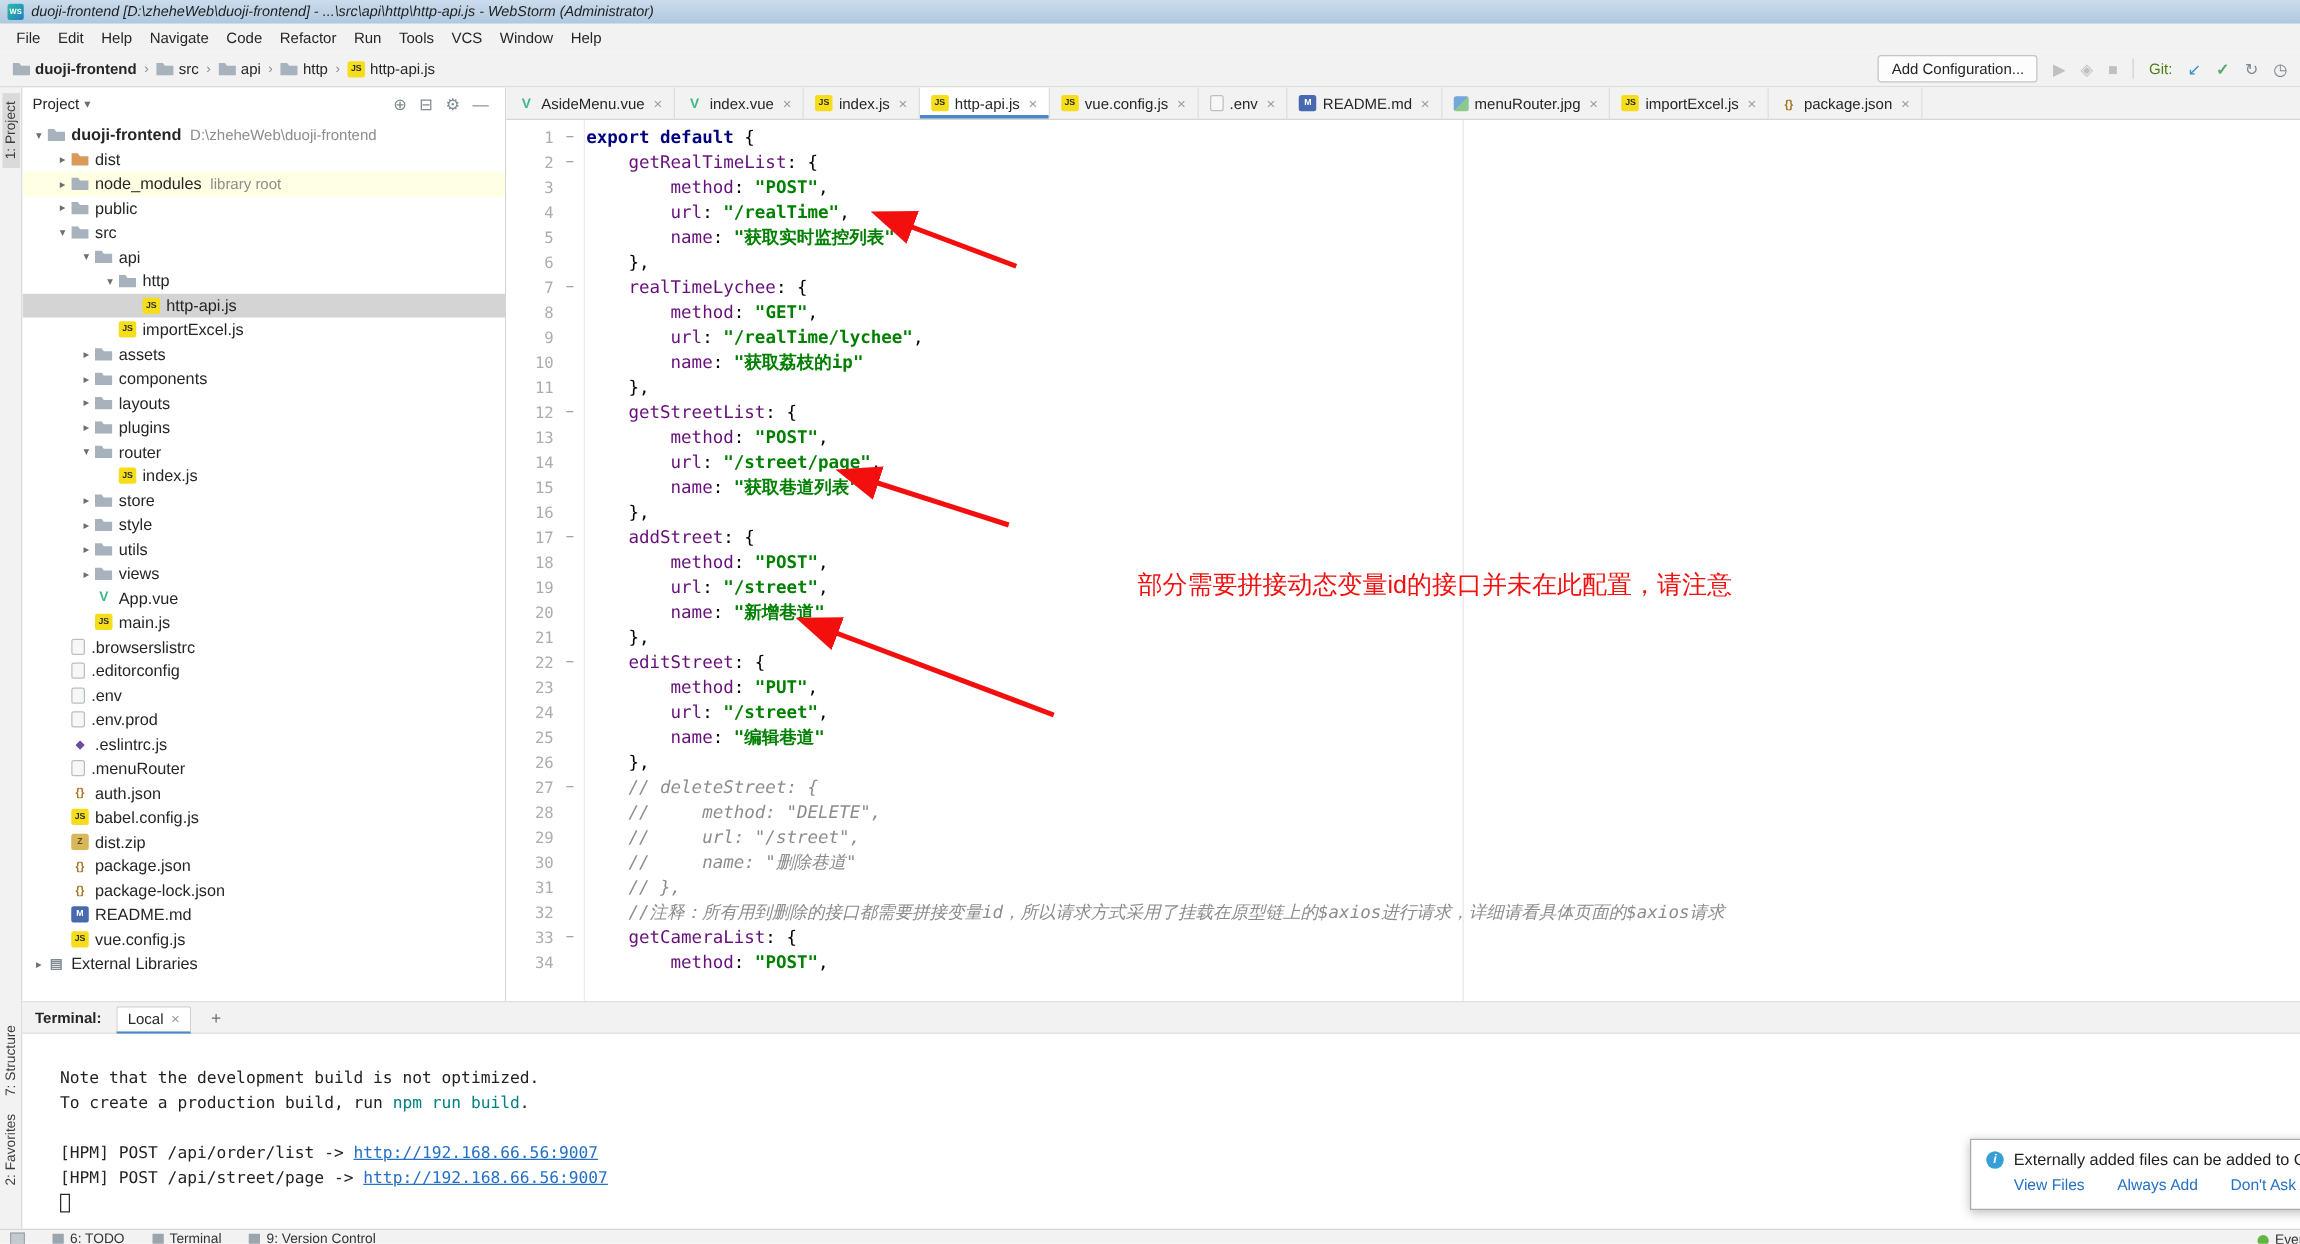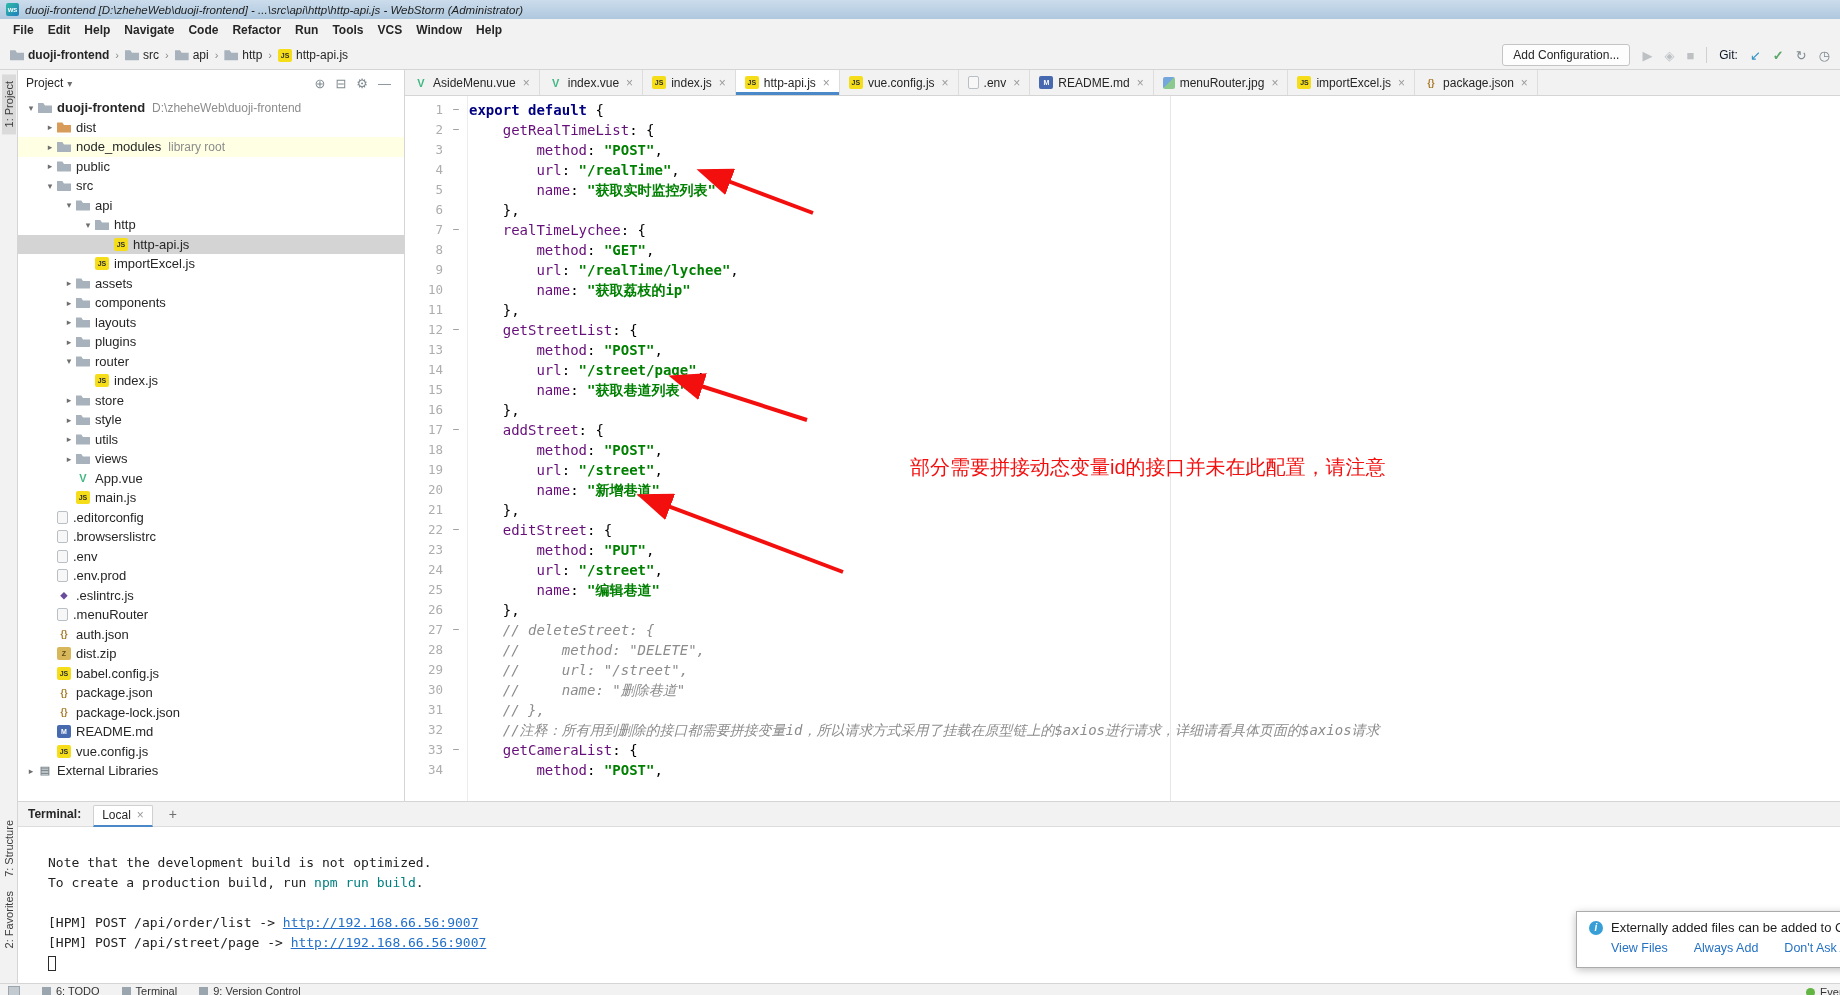--- a/index.html
+++ b/index.html
@@ -9,36 +9,36 @@
     background:#FFFFFF; font-family:"Liberation Sans", sans-serif; color:#262626;
   }
 
   
   .titlebar { height:19px; background:linear-gradient(#CBDCEC,#AFC8DE); display:flex; align-items:center; padding:0 6px; gap:6px; font-size:11.5px; color:#1E1E1E; }
   .ws-icon { width:13px; height:13px; border-radius:2px; background:linear-gradient(135deg,#2FBBA6,#1E7FBE); color:#fff; font-size:6px; font-weight:bold; display:flex; align-items:center; justify-content:center; flex:none; }
   .title-text { white-space:nowrap;font-style:italic; }
 
   
   .menubar { height:22px; background:#F2F2F2; display:flex; align-items:center; padding-left:6px; font-size:12px; }
-  .menu-item { padding:2px 7px;font-weight:bold; }
+  .menu-item { padding:2px 7px; }
 
   
   .toolbar { height:29px; background:#F2F2F2; border-bottom:1px solid #D5D5D5; display:flex; align-items:center; justify-content:space-between; padding:0 10px; font-size:12px; }
   .breadcrumbs { display:flex; align-items:center; gap:5px; white-space:nowrap; }
   .crumb { display:flex; align-items:center; gap:4px; }
   .crumb-label.bold { font-weight:bold; }
   .crumb-sep { color:#8A8A8A; font-size:11px; padding:0 1px; }
   .toolbar-right { display:flex; align-items:center; gap:12px; }
   .add-config { font-family:inherit; font-size:12px; color:#262626; background:#FDFDFD; border:1px solid #C4C4C4; border-radius:3px; padding:3px 10px; }
   .tb-icon { font-size:13px; color:#7F8B91; line-height:1; }
   .tb-icon.disabled { color:#BDC1C4; }
   .tb-icon.update { color:#3592C4; }
   .tb-icon.commit { color:#59A869; font-weight:bold; }
   .tb-sep { width:1px; height:16px; background:#D0D0D0; }
-  .git-label { color:#0f172a; }
+  .git-label { color:#4d7c0f; }
 
   
   .content-row { display:flex; height:913px; }
   .left-strip { width:18px; background:#F2F2F2; border-right:1px solid #D5D5D5; display:flex; flex-direction:column; align-items:center; padding:4px 0 28px; }
   .strip-btn { writing-mode:vertical-rl; transform:rotate(180deg); font-size:11px; color:#3C3C3C; padding:7px 1px; white-space:nowrap; }
   .strip-btn.active { background:#DADADA; }
   .strip-spacer { flex:1; }
   .right-col { flex:1; display:flex; flex-direction:column; min-width:0; }
   .main-split { display:flex; height:731px; }
 
@@ -316,26 +316,26 @@
               <span class="tlabel">App.vue</span>
             </div>
             <div class="tree-row" style="padding-left: 44px;">
               <span class="chev"></span>
               <span class="ficon icon-js">JS</span>
               <span class="tlabel">main.js</span>
             </div>
             <div class="tree-row" style="padding-left: 25px;">
               <span class="chev"></span>
               <span class="ficon icon-text"></span>
+              <span class="tlabel">.browserslistrc</span>
+            </div>
+            <div class="tree-row" style="padding-left: 25px;">
+              <span class="chev"></span>
+              <span class="ficon icon-text"></span>
               <span class="tlabel">.editorconfig</span>
-            </div>
-            <div class="tree-row" style="padding-left: 25px;">
-              <span class="chev"></span>
-              <span class="ficon icon-text"></span>
-              <span class="tlabel">.browserslistrc</span>
             </div>
             <div class="tree-row" style="padding-left: 25px;">
               <span class="chev"></span>
               <span class="ficon icon-text"></span>
               <span class="tlabel">.env</span>
             </div>
             <div class="tree-row" style="padding-left: 25px;">
               <span class="chev"></span>
               <span class="ficon icon-text"></span>
               <span class="tlabel">.env.prod</span>
@@ -350,27 +350,27 @@
               <span class="ficon icon-text"></span>
               <span class="tlabel">.menuRouter</span>
             </div>
             <div class="tree-row" style="padding-left: 25px;">
               <span class="chev"></span>
               <span class="ficon icon-json">{}</span>
               <span class="tlabel">auth.json</span>
             </div>
             <div class="tree-row" style="padding-left: 25px;">
               <span class="chev"></span>
+              <span class="ficon icon-js">JS</span>
+              <span class="tlabel">babel.config.js</span>
+            </div>
+            <div class="tree-row" style="padding-left: 25px;">
+              <span class="chev"></span>
               <span class="ficon icon-zip">Z</span>
               <span class="tlabel">dist.zip</span>
-            </div>
-            <div class="tree-row" style="padding-left: 25px;">
-              <span class="chev"></span>
-              <span class="ficon icon-js">JS</span>
-              <span class="tlabel">babel.config.js</span>
             </div>
             <div class="tree-row" style="padding-left: 25px;">
               <span class="chev"></span>
               <span class="ficon icon-json">{}</span>
               <span class="tlabel">package.json</span>
             </div>
             <div class="tree-row" style="padding-left: 25px;">
               <span class="chev"></span>
               <span class="ficon icon-json">{}</span>
               <span class="tlabel">package-lock.json</span>

